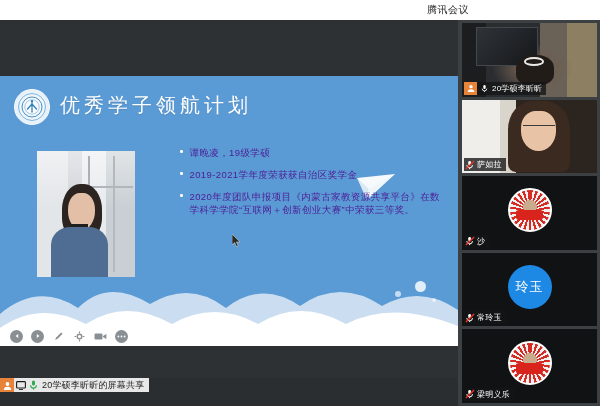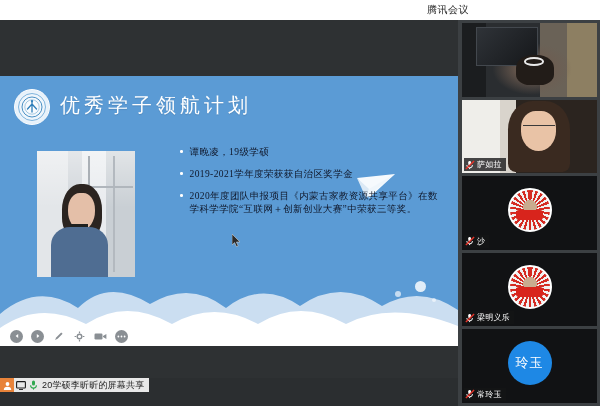--- a/index.html
+++ b/index.html
@@ -90,22 +90,22 @@
     background:#4f6d92; border-radius:34% 34% 0 0;
   }
   .photo .neck {
     position:absolute; left:34%; top:58%; width:18%; height:10%;
     background:#20211f;
   }
 
   
   .bullets {
     position: absolute; left: 180px; top: 70px; width: 262px;
-    color: #0f172a;
-    font-family: Liberation Serif, serif;
+    color: #4c1d95;
+    font-family: Liberation Sans, sans-serif;
   }
   .bullet {
     display: flex; align-items: flex-start; gap: 7px;
     margin-bottom: 9px;
     font-size: 9.5px; line-height: 13px; letter-spacing: .4px;
   }
   .bullet .dot { flex: 0 0 auto; margin-top: 4px; width:2.5px; height:2.5px; background:#fff; border-radius:50%; }
   .bullet .txt { flex: 1 1 auto; }
 
   .orb { position:absolute; border-radius:50%; background:rgba(255,255,255,.82); }
@@ -357,20 +357,36 @@
   </div>
 
   <div class="rail">
 
     <div class="tile active">
       <div class="vid-a">
         <div class="win"></div>
           <div class="head"></div>
           <div class="cap"></div>
       </div>
+      <div class="namebar">
+        <span class="av">
+          <svg width="8" height="8" viewBox="0 0 9 9">
+            <circle cx="4.5" cy="3" r="1.9" fill="#fff"></circle>
+            <path d="M0.8 9 a3.7 3.2 0 0 1 7.4 0 Z" fill="#fff"></path>
+          </svg>
+        </span>
+        <span class="mic">
+          <svg width="7" height="9" viewBox="0 0 9 10">
+            <rect x="3" y="0.6" width="3" height="5" rx="1.5" fill="#fff"></rect>
+            <path d="M1.6 5.2 a2.9 2.9 0 0 0 5.8 0" fill="none" stroke="#fff" stroke-width="1.1"></path>
+            <rect x="4" y="8" width="1" height="1.6" fill="#fff"></rect>
+          </svg>
+        </span>
+        <span class="nm">20学硕李昕昕</span>
+      </div>
     </div>
 
     <div class="tile">
       <div class="vid-b">
         <div class="hair"></div>
           <div class="face"></div>
           <div class="gl"></div>
       </div>
       <div class="namebar">
         <span class="mic">
@@ -395,44 +411,44 @@
             <path d="M2 5.6 a3.1 3.1 0 0 0 6.2 0" fill="none" stroke="#fff" stroke-width="1.1"></path>
             <rect x="4.6" y="8.4" width="1" height="1.6" fill="#fff"></rect>
             <path d="M1 10 L10 1" stroke="#e63329" stroke-width="1.6"></path>
           </svg>
         </span>
         <span class="nm">沙</span>
       </div>
     </div>
 
     <div class="tile">
+      <div class="avatar-circle avatar-blue">玲玉</div>
+      <div class="namebar">
+        <span class="mic">
+          <svg width="10" height="10" viewBox="0 0 11 11">
+            <rect x="3.6" y="1" width="3" height="5" rx="1.5" fill="#fff"></rect>
+            <path d="M2 5.6 a3.1 3.1 0 0 0 6.2 0" fill="none" stroke="#fff" stroke-width="1.1"></path>
+            <rect x="4.6" y="8.4" width="1" height="1.6" fill="#fff"></rect>
+            <path d="M1 10 L10 1" stroke="#e63329" stroke-width="1.6"></path>
+          </svg>
+        </span>
+        <span class="nm">常玲玉</span>
+      </div>
+    </div>
+
+    <div class="tile">
       <div class="avatar-circle avatar-photo"></div>
       <div class="namebar">
         <span class="mic">
           <svg width="10" height="10" viewBox="0 0 11 11">
             <rect x="3.6" y="1" width="3" height="5" rx="1.5" fill="#fff"></rect>
             <path d="M2 5.6 a3.1 3.1 0 0 0 6.2 0" fill="none" stroke="#fff" stroke-width="1.1"></path>
             <rect x="4.6" y="8.4" width="1" height="1.6" fill="#fff"></rect>
             <path d="M1 10 L10 1" stroke="#e63329" stroke-width="1.6"></path>
           </svg>
         </span>
         <span class="nm">梁明义乐</span>
       </div>
     </div>
 
-    <div class="tile">
-      <div class="avatar-circle avatar-blue">玲玉</div>
-      <div class="namebar">
-        <span class="mic">
-          <svg width="10" height="10" viewBox="0 0 11 11">
-            <rect x="3.6" y="1" width="3" height="5" rx="1.5" fill="#fff"></rect>
-            <path d="M2 5.6 a3.1 3.1 0 0 0 6.2 0" fill="none" stroke="#fff" stroke-width="1.1"></path>
-            <rect x="4.6" y="8.4" width="1" height="1.6" fill="#fff"></rect>
-            <path d="M1 10 L10 1" stroke="#e63329" stroke-width="1.6"></path>
-          </svg>
-        </span>
-        <span class="nm">常玲玉</span>
-      </div>
-    </div>
-
   </div>
 
 </div>
 
 </body></html>

